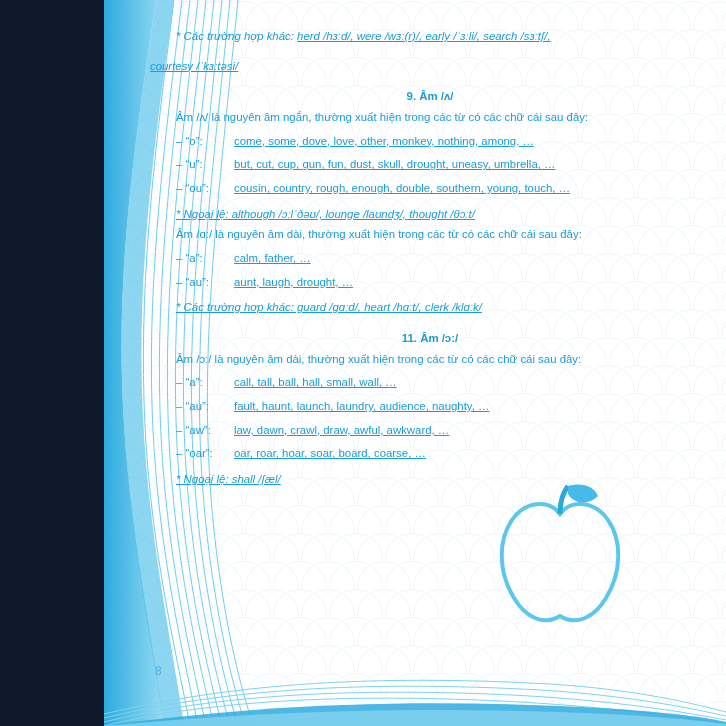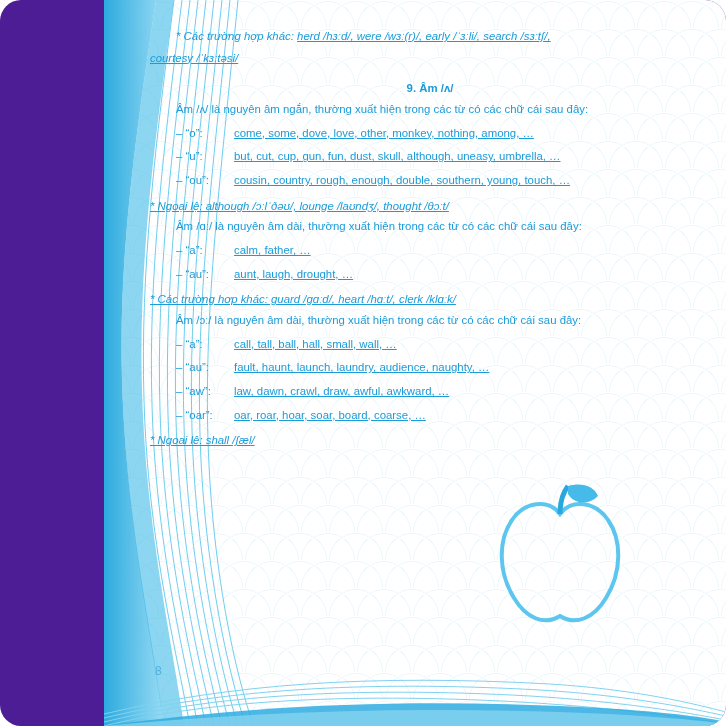--- a/index.html
+++ b/index.html
@@ -6,22 +6,21 @@
   html, body {
     margin: 0; padding: 0;
     width: 726px; height: 726px;
     background: #ffffff;
     font-family: "Liberation Sans", sans-serif;
   }
   #page {
     position: relative;
     width: 726px; height: 726px;
     overflow: hidden;
-    background: #4c1d95;
-    border-radius: 21px;
+    background: #0f172a;
   }
   
   .sheet {
     position: absolute;
     left: 104px; top: 0px;
     width: 622px; height: 726px;
     background: #ffffff;
     overflow: hidden;
   }
   
@@ -65,23 +64,23 @@
   .bullet-row {
     display: flex;
     margin-left: 26px;
     margin-top: 6px;
   }
   .bullet-key {
     width: 58px;
     flex: 0 0 58px;
   }
   .bullet-val { flex: 1 1 auto; }
-  .exception { margin-top: 8px; font-style: italic; }
+  .exception { margin-left: 26px; margin-top: 8px; font-style: italic; }
   .topnote { margin-left: 26px; font-style: italic; }
-  .topnote2 { margin-left: 0px; font-style: italic; margin-top: 4px; }
+  .topnote2 { margin-left: 0px; font-style: italic; margin-top: 12px; }
   .pagenum {
     position: absolute;
     left: 155px; bottom: 48px;
     color: #4fb3e0;
     font-size: 12px;
   }
   .apple {
     position: absolute;
     right: 96px; bottom: 96px;
     width: 140px; height: 150px;
@@ -131,21 +130,21 @@
     </div>
 
     <div class="heading">9. Âm /ʌ/</div>
     <div class="intro">Âm /ʌ/ là nguyên âm ngắn, thường xuất hiện trong các từ có các chữ cái sau đây:</div>
     <div class="bullet-row">
       <div class="bullet-key">– “o”:</div>
       <div class="bullet-val u">come, some, dove, love, other, monkey, nothing, among, …</div>
     </div>
     <div class="bullet-row">
       <div class="bullet-key">– “u”:</div>
-      <div class="bullet-val u">but, cut, cup, gun, fun, dust, skull, although, uneasy, umbrella, …</div>
+      <div class="bullet-val u">but, cut, cup, gun, fun, dust, skull, drought, uneasy, umbrella, …</div>
     </div>
     <div class="bullet-row">
       <div class="bullet-key">– “ou”:</div>
       <div class="bullet-val u">cousin, country, rough, enough, double, southern, young, touch, …</div>
     </div>
     <div class="exception">
       <span class="u">* Ngoại lệ: although /ɔːlˈðəʊ/, lounge /laʊndʒ/, thought /θɔːt/</span>
     </div>
 
     <div class="intro">Âm /ɑː/ là nguyên âm dài, thường xuất hiện trong các từ có các chữ cái sau đây:</div>
@@ -154,20 +153,21 @@
       <div class="bullet-val u">calm, father, …</div>
     </div>
     <div class="bullet-row">
       <div class="bullet-key">– “au”:</div>
       <div class="bullet-val u">aunt, laugh, drought, …</div>
     </div>
     <div class="exception">
       <span class="u">* Các trường hợp khác: guard /gɑːd/, heart /hɑːt/, clerk /klɑːk/</span>
     </div>
 
+    <div class="heading">11. Âm /ɔː/</div>
     <div class="intro">Âm /ɔː/ là nguyên âm dài, thường xuất hiện trong các từ có các chữ cái sau đây:</div>
     <div class="bullet-row">
       <div class="bullet-key">– “a”:</div>
       <div class="bullet-val u">call, tall, ball, hall, small, wall, …</div>
     </div>
     <div class="bullet-row">
       <div class="bullet-key">– “au”:</div>
       <div class="bullet-val u">fault, haunt, launch, laundry, audience, naughty, …</div>
     </div>
     <div class="bullet-row">

